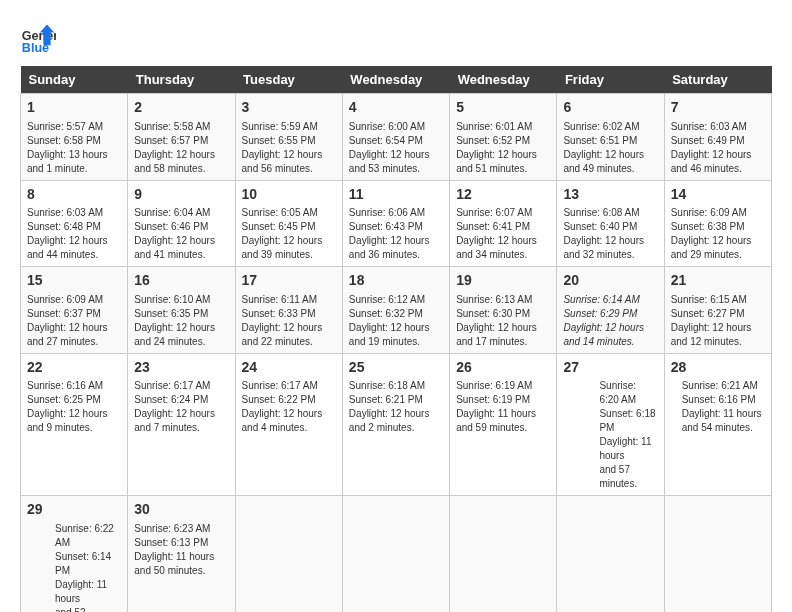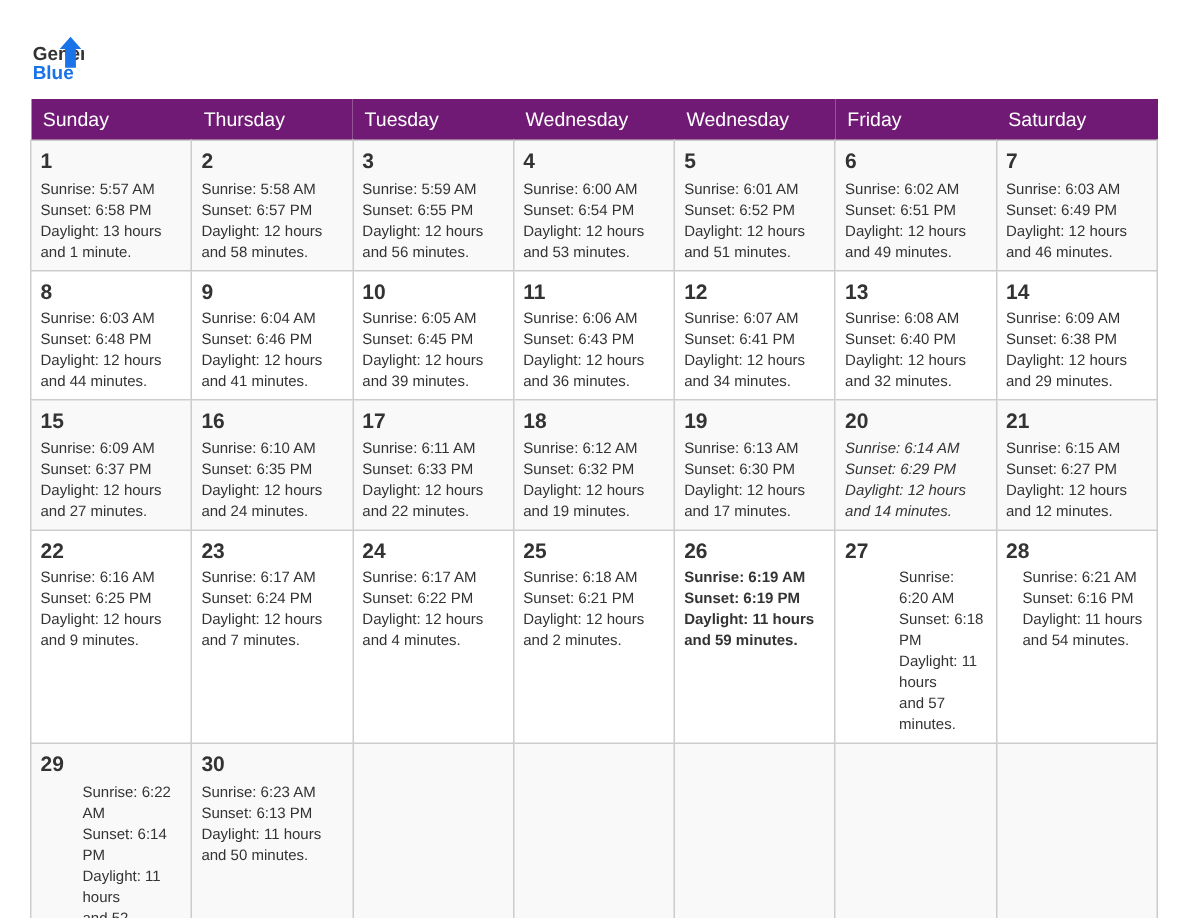--- a/index.html
+++ b/index.html
@@ -37,26 +37,26 @@
       font-size: 16px;
       font-weight: normal;
       color: #555;
     }
     table {
       width: 100%;
       border-collapse: collapse;
       font-size: 11px;
     }
     thead tr th {
-      background-color: #701a75;
+      background-color: #404040;
       color: #fff;
       text-align: left;
       padding: 6px 8px;
       font-size: 13px;
-      font-weight: normal;
+      font-weight: bold;
     }
     tbody tr td {
       border: 1px solid #ccc;
       vertical-align: top;
       padding: 4px 6px;
       width: calc(100% / 7);
       min-height: 80px;
       color: #333;
       line-height: 1.4;
     }
@@ -287,21 +287,21 @@
         </td>
         <td>
           <span class="day-number">25</span>
           <div class="day-info" style="white-space: pre-line;">Sunrise: 6:18 AM
 Sunset: 6:21 PM
 Daylight: 12 hours
 and 2 minutes.</div>
         </td>
         <td>
           <span class="day-number">26</span>
-          <div class="day-info" style="white-space: pre-line; font-weight: bold;">Sunrise: 6:19 AM
+          <div class="day-info" style="white-space: pre-line;">Sunrise: 6:19 AM
 Sunset: 6:19 PM
 Daylight: 11 hours
 and 59 minutes.</div>
         </td>
         <td>
           <span class="day-number">27</span>
           <div class="day-info" style="white-space: pre-line; margin-left: 36px;">Sunrise: 6:20 AM
 Sunset: 6:18 PM
 Daylight: 11 hours
 and 57 minutes.</div>

